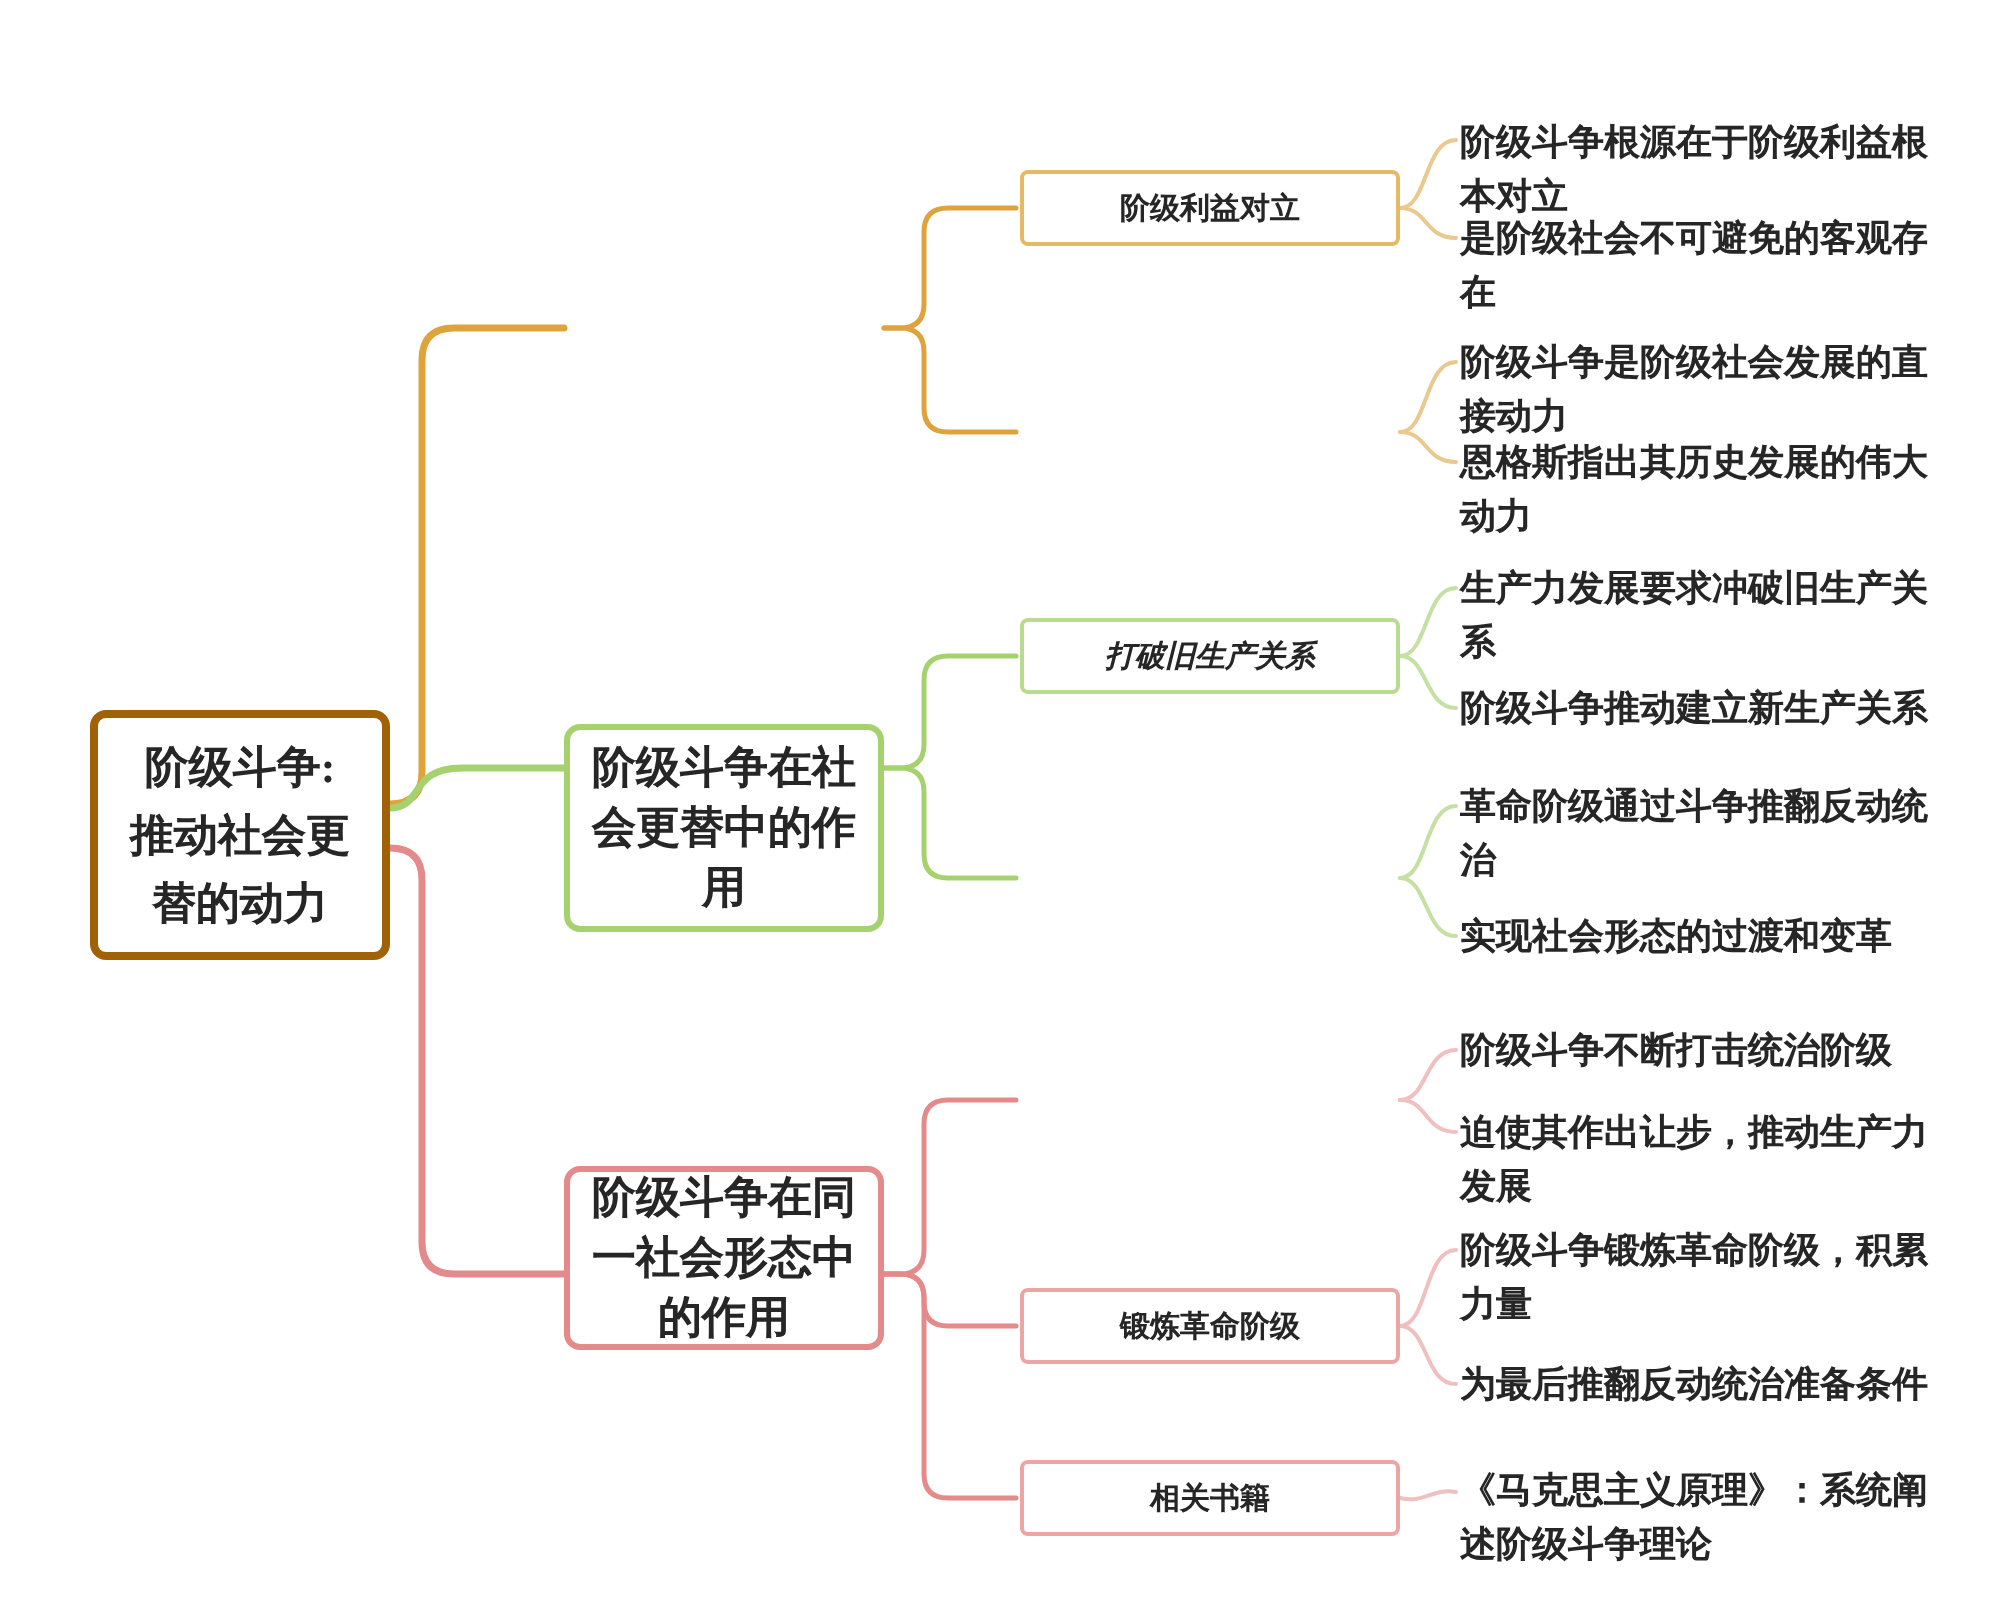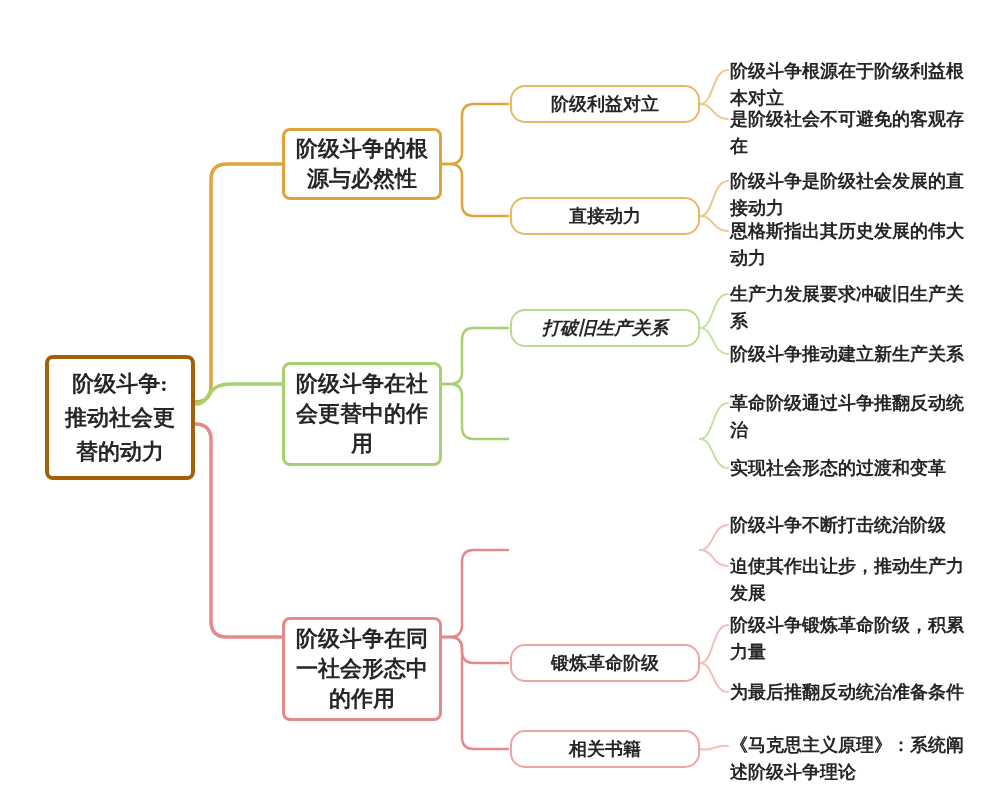--- a/index.html
+++ b/index.html
@@ -40,25 +40,25 @@
     border: 4px solid #a16207; border-radius: 8px;
     font-size: 22px; line-height: 34px;
   }
   .branch-node {
     left: 282px; width: 160px;
     border-width: 3px; border-style: solid; border-radius: 8px;
     font-size: 22px; line-height: 30px;
   }
   .branch-1 { top: 128px; height: 72px;  border-color: #dfa33c; }
   .branch-2 { top: 332px; height: 104px; border-color: #a6d16f; margin-top: 30px; }
-  .branch-3 { top: 617px; height: 104px; border-color: #e58a8a; }
+  .branch-3 { top: 583px; height: 92px; border-color: #e58a8a; }
   .sub-node {
     left: 510px; width: 190px; height: 38px;
-    border-width: 2px; border-style: solid; border-radius: 15px;
-    font-size: 18px;
+    border-width: 2px; border-style: solid; border-radius: 4px;
+    font-size: 15px;
   }
   .sub-orange { border-color: #e6b966; }
   .sub-green  { border-color: #b9db8f; font-style: italic; }
   .sub-red    { border-color: #eba5a5; }
 
   .leaf {
     position: absolute;
     left: 730px; width: 272px;
     font-size: 18px; line-height: 27px;
     font-weight: bold;
@@ -97,31 +97,28 @@
     <path class="twig s-red-light" d="M700,550 C714,550 712,566 728,566"></path>
     <path class="twig s-red-light" d="M700,663 C714,663 712,625 728,625"></path>
     <path class="twig s-red-light" d="M700,663 C714,663 712,692 728,692"></path>
     <path class="twig s-red-light" d="M700,749 C712,752 716,744 728,746"></path>
   </svg>
 
   <div class="node root-node">阶级斗争:
 推动社会更
 替的动力</div>
 
-  <div class="node branch-node branch-1">阶级斗争的根
-源与必然性</div>
   <div class="node branch-node branch-2">阶级斗争在社
 会更替中的作
 用</div>
   <div class="node branch-node branch-3">阶级斗争在同
 一社会形态中
 的作用</div>
 
   <div class="node sub-node sub-orange" style="top:85px">阶级利益对立</div>
-  <div class="node sub-node sub-orange" style="top:197px">直接动力</div>
   <div class="node sub-node sub-green" style="top:309px">打破旧生产关系</div>
   <div class="node sub-node sub-red" style="top:644px">锻炼革命阶级</div>
   <div class="node sub-node sub-red" style="top:730px">相关书籍</div>
 
   <div class="leaf" style="top:58px">阶级斗争根源在于阶级利益根
 本对立</div>
   <div class="leaf" style="top:106px">是阶级社会不可避免的客观存
 在</div>
   <div class="leaf" style="top:168px">阶级斗争是阶级社会发展的直
 接动力</div>

